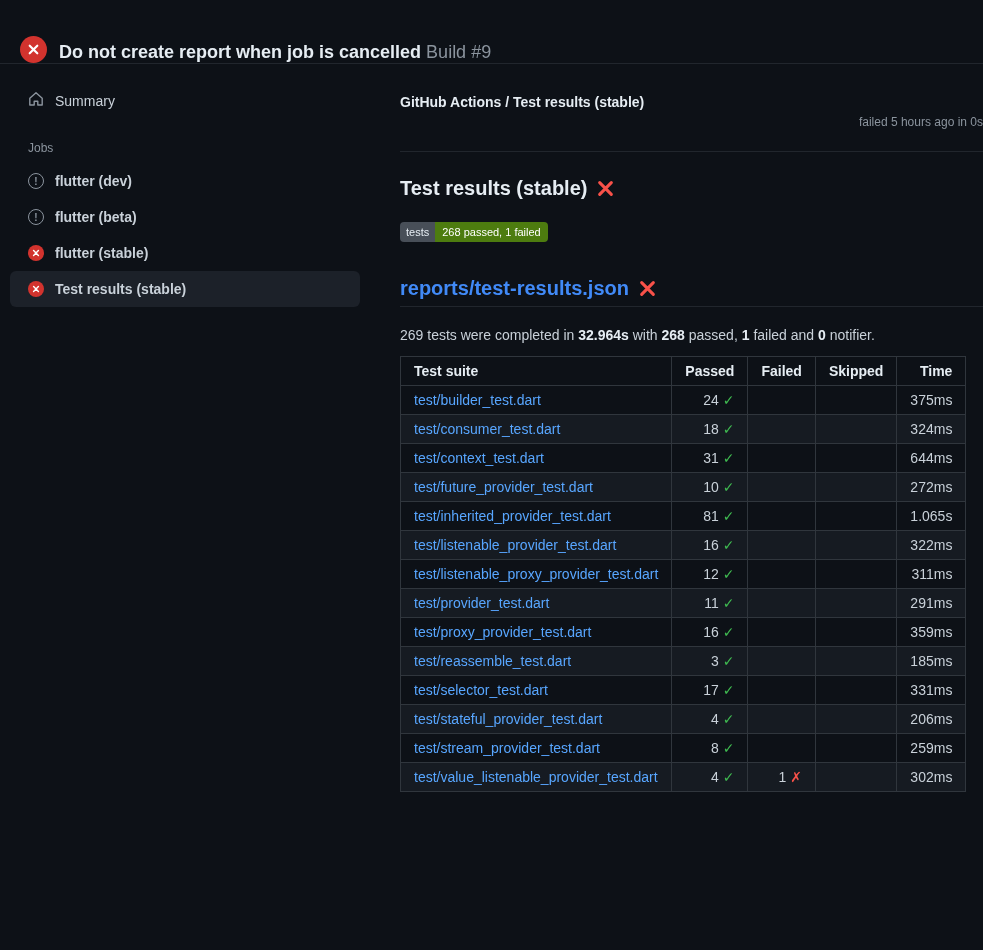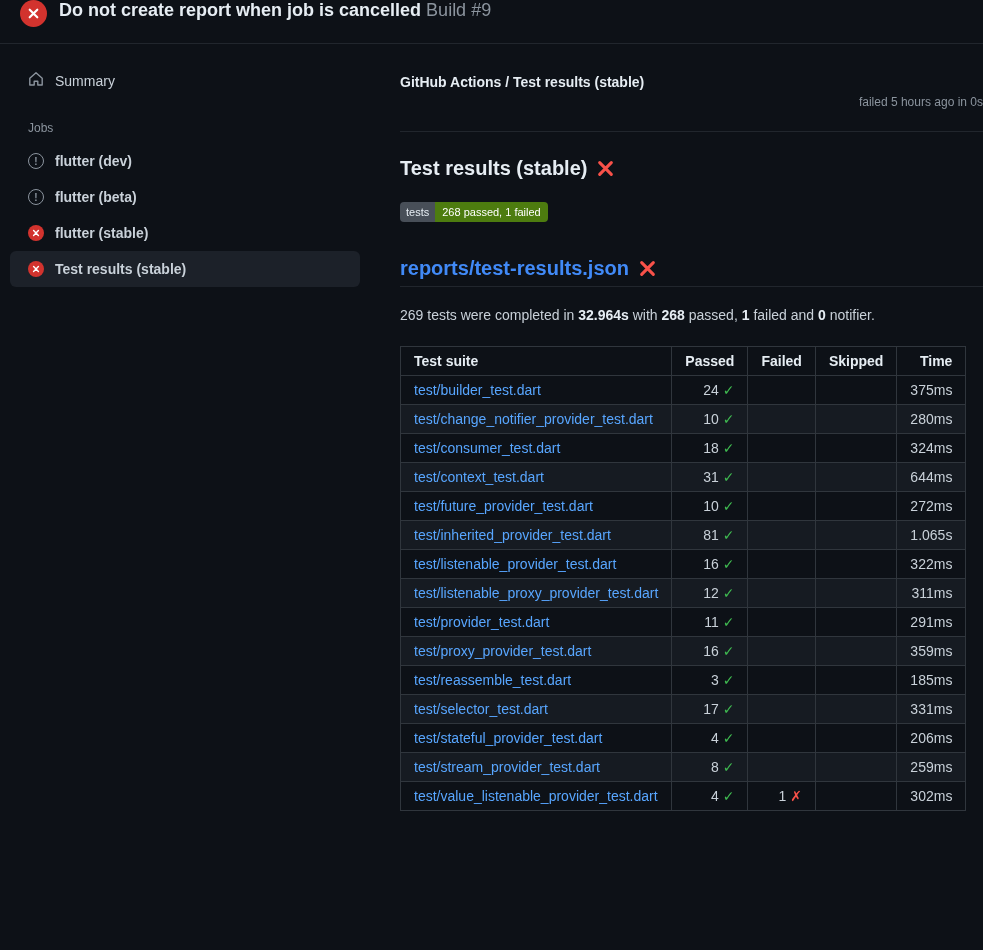--- a/index.html
+++ b/index.html
@@ -5,22 +5,22 @@
   * { margin:0; padding:0; box-sizing:border-box; }
   html,body { width:983px; height:950px; }
   body {
     background:#0d1117;
     color:#c9d1d9;
     font-family:"Liberation Sans","DejaVu Sans",sans-serif;
     overflow:hidden;
   }
   
   .top-header {
-    height:44px;
-    display:flex; align-items:flex-start; gap:12px;
+    height:64px;
+    display:flex; align-items:flex-end; gap:12px;
     padding:0 20px;
     border-bottom:1px solid #21262d;
   }
   .status-circle {
     display:inline-flex; align-items:center; justify-content:center;
     border-radius:50%; background:#d2332e; flex:none;
   }
   .status-circle.lg { width:27px; height:27px; }
   .status-circle.sm { width:16px; height:16px; }
   .neutral-circle {
@@ -65,21 +65,21 @@
   h2.report {
     margin-top:34px; padding-bottom:6px;
     border-bottom:1px solid #21262d;
     font-size:20px; font-weight:700; line-height:24px;
     display:flex; align-items:center; gap:9px;
   }
   h2.report a { color:#418af7; text-decoration:none; cursor:pointer; }
   .summary { margin-top:20px; font-size:14px; color:#c9d1d9; }
   .summary b { color:#e6edf3; }
   
-  table { margin-top:23px; border-collapse:collapse; width:551px; font-size:14px; }
+  table { margin-top:13px; border-collapse:collapse; width:551px; font-size:14px; }
   th, td { border:1px solid #30363d; padding:6px 13px; }
   th { font-weight:700; color:#e6edf3; text-align:left; white-space:nowrap; }
   th.num, td.num, th.time, td.time { text-align:right; }
   th.col-passed, th.col-failed { width:64px; }
   th.col-skipped { width:76px; }
   th.col-time { width:70px; }
   tbody tr:nth-child(even) { background:#161b22; }
   td.suite a { color:#58a6ff; text-decoration:none; cursor:pointer; }
   td.num { color:#c9d1d9; white-space:nowrap; }
   td.time { color:#c9d1d9; }
@@ -173,27 +173,20 @@
       </thead>
       <tbody>
           <tr>
             <td class="suite"><a>test/builder_test.dart</a></td>
             <td class="num">24 <span class="check">✓</span></td>
             <td class="num"></td>
             <td class="num"></td>
             <td class="time">375ms</td>
           </tr>
           <tr>
-            <td class="suite"><a>test/change_notifier_provider_test.dart</a></td>
-            <td class="num">10 <span class="check">✓</span></td>
-            <td class="num"></td>
-            <td class="num"></td>
-            <td class="time">280ms</td>
-          </tr>
-          <tr>
             <td class="suite"><a>test/consumer_test.dart</a></td>
             <td class="num">18 <span class="check">✓</span></td>
             <td class="num"></td>
             <td class="num"></td>
             <td class="time">324ms</td>
           </tr>
           <tr>
             <td class="suite"><a>test/context_test.dart</a></td>
             <td class="num">31 <span class="check">✓</span></td>
             <td class="num"></td>

